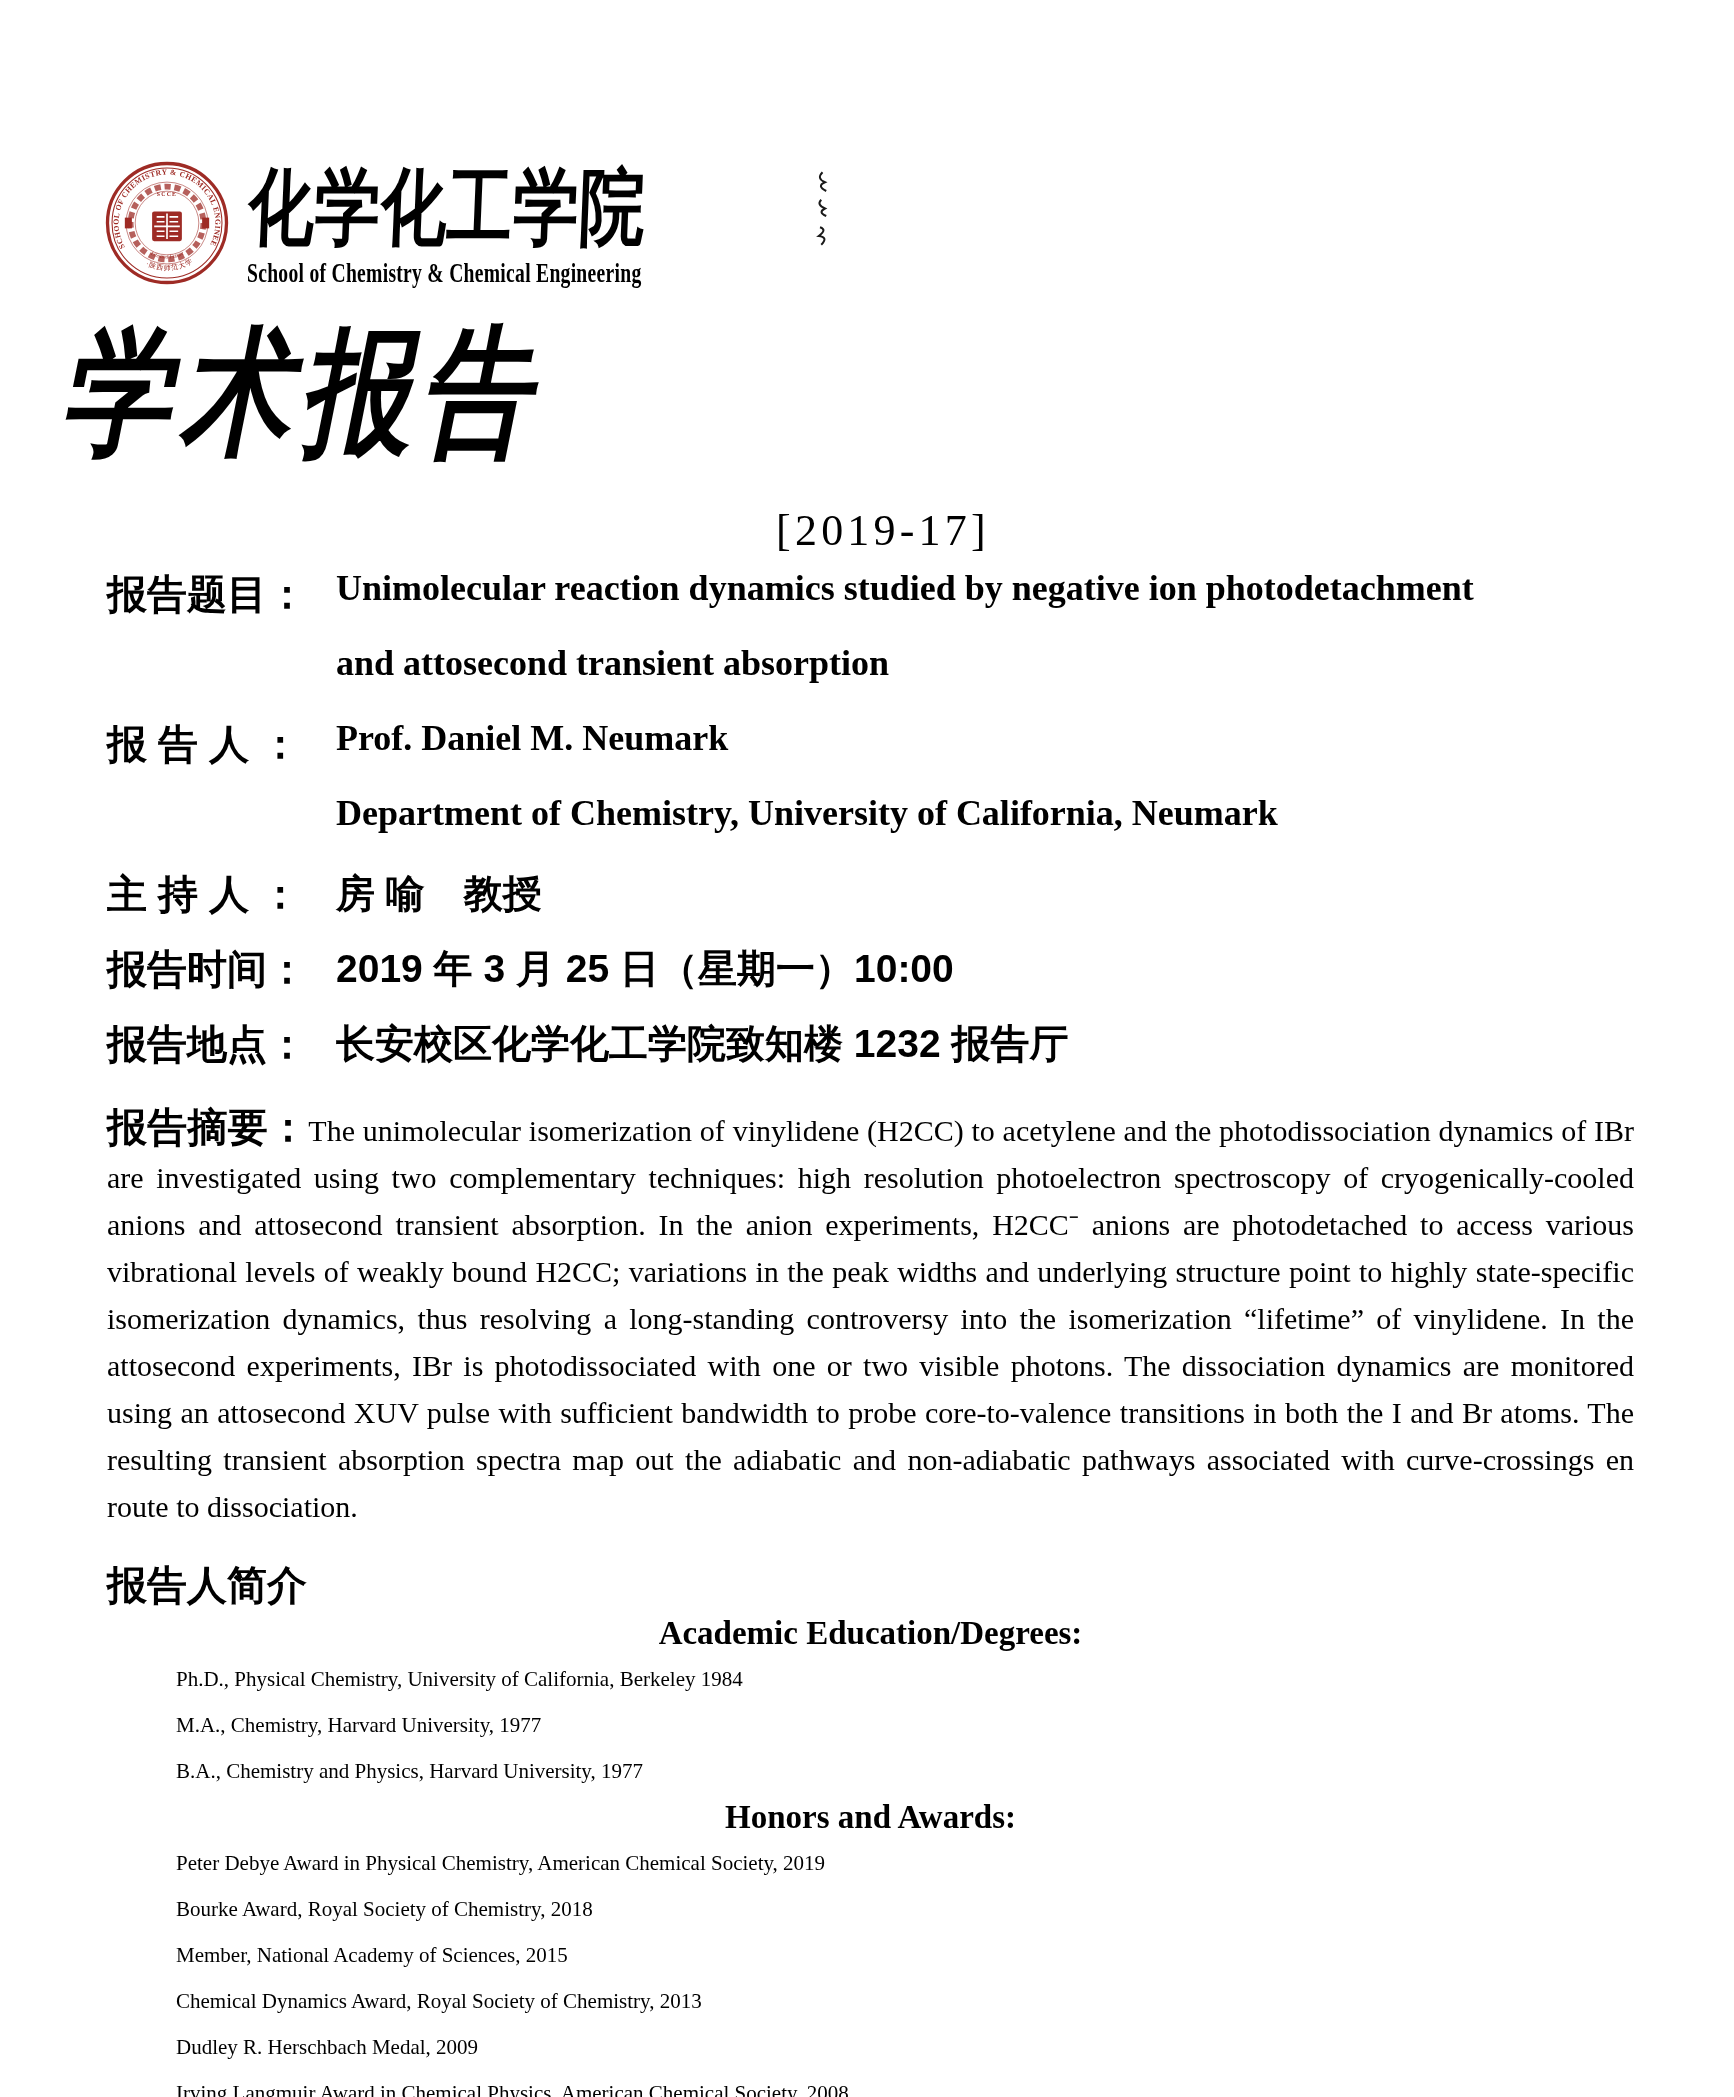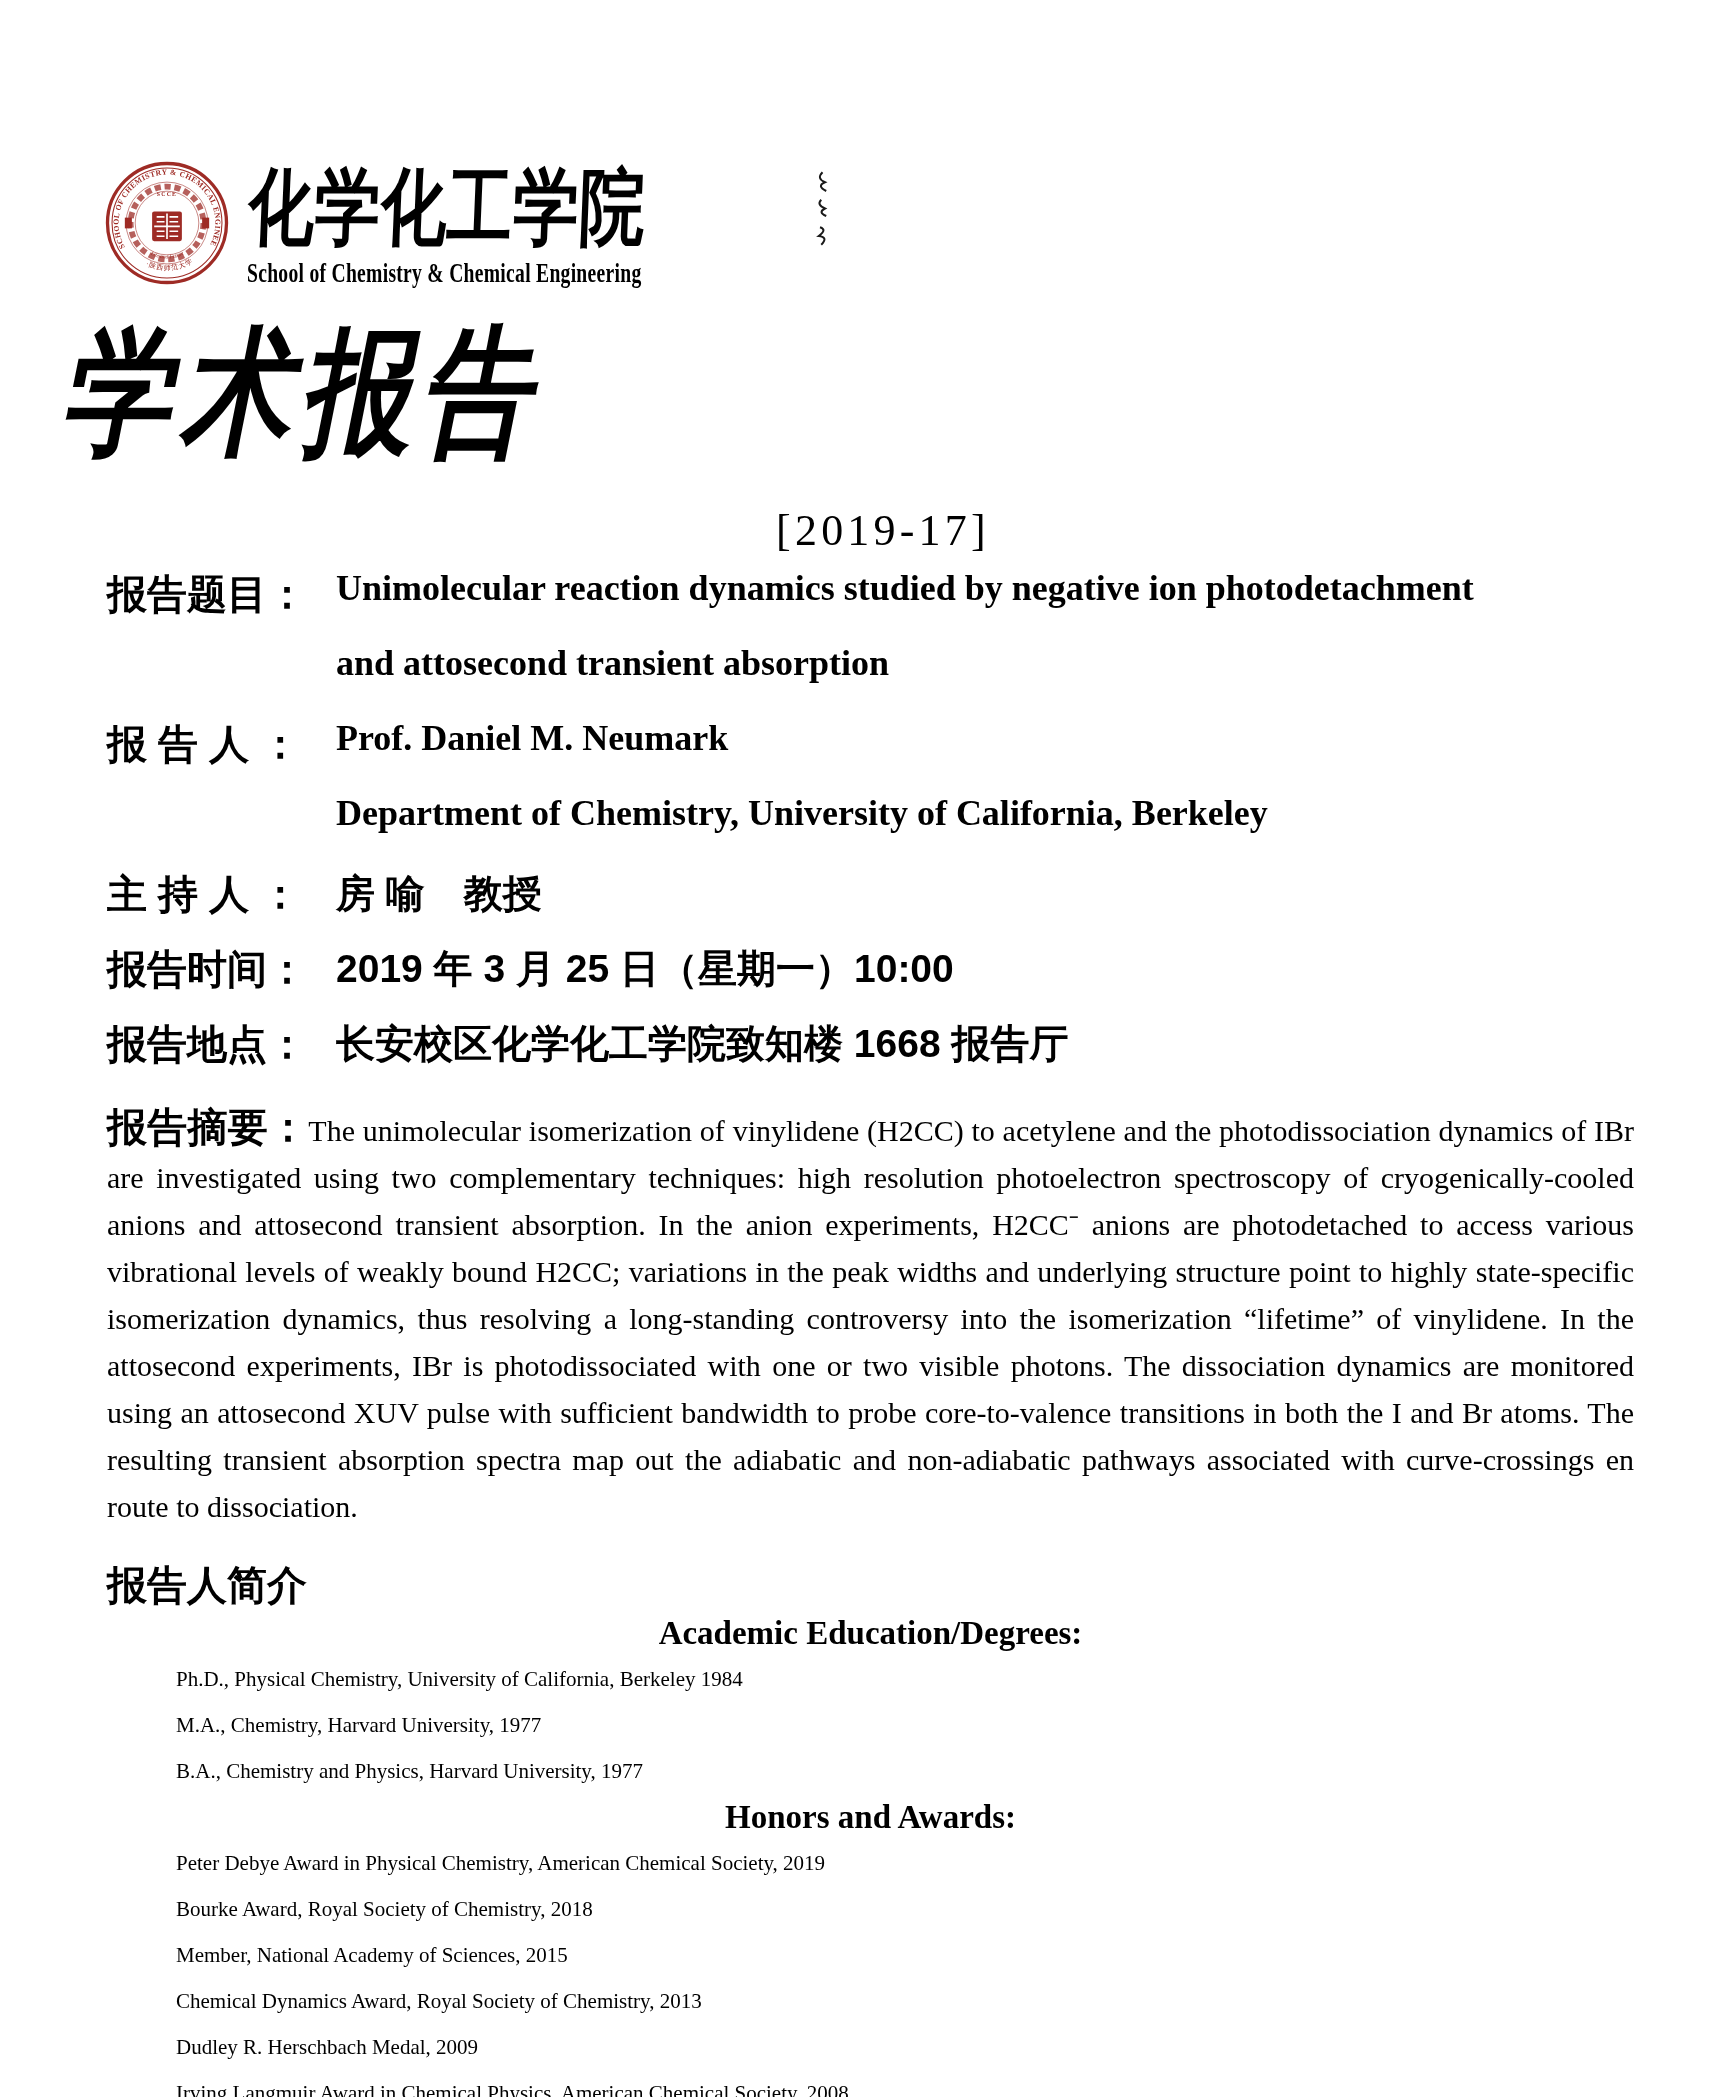--- a/index.html
+++ b/index.html
@@ -161,36 +161,36 @@
       <span class="flabel"></span>
       <span class="fvalue-en">and attosecond transient absorption</span>
     </div>
 
     <div class="field-line">
       <span class="flabel">报 告 人 ：</span>
       <span class="fvalue-en">Prof. Daniel M. Neumark</span>
     </div>
     <div class="field-line">
       <span class="flabel"></span>
-      <span class="fvalue-en">Department of Chemistry, University of California, Berkeley</span>
+      <span class="fvalue-en">Department of Chemistry, University of California, Neumark</span>
     </div>
 
     <div class="field-line">
       <span class="flabel">主 持 人 ：</span>
       <span class="fvalue-cn">房 喻　教授</span>
     </div>
 
     <div class="field-line">
       <span class="flabel">报告时间：</span>
       <span class="fvalue-cn">2019 年 3 月 25 日（星期一）10:00</span>
     </div>
 
     <div class="field-line">
       <span class="flabel">报告地点：</span>
-      <span class="fvalue-cn">长安校区化学化工学院致知楼 1668 报告厅</span>
+      <span class="fvalue-cn">长安校区化学化工学院致知楼 1232 报告厅</span>
     </div>
 
     <p class="abstract"><span class="abstract-label">报告摘要：</span><span>The unimolecular isomerization of vinylidene (H2CC) to acetylene and the photodissociation dynamics of IBr are investigated using two complementary techniques: high resolution photoelectron spectroscopy of cryogenically-cooled anions and attosecond transient absorption. In the anion experiments, H2CC⁻ anions are photodetached to access various vibrational levels of weakly bound H2CC; variations in the peak widths and underlying structure point to highly state-specific isomerization dynamics, thus resolving a long-standing controversy into the isomerization “lifetime” of vinylidene. In the attosecond experiments, IBr is photodissociated with one or two visible photons. The dissociation dynamics are monitored using an attosecond XUV pulse with sufficient bandwidth to probe core-to-valence transitions in both the I and Br atoms. The resulting transient absorption spectra map out the adiabatic and non-adiabatic pathways associated with curve-crossings en route to dissociation.</span></p>
 
     <div class="bio-heading">报告人简介</div>
 
     <div>
       <div class="bio-section-heading">Academic Education/Degrees:</div>
       <div class="bio-item">Ph.D., Physical Chemistry, University of California, Berkeley 1984</div>
       <div class="bio-item">M.A., Chemistry, Harvard University, 1977</div>

